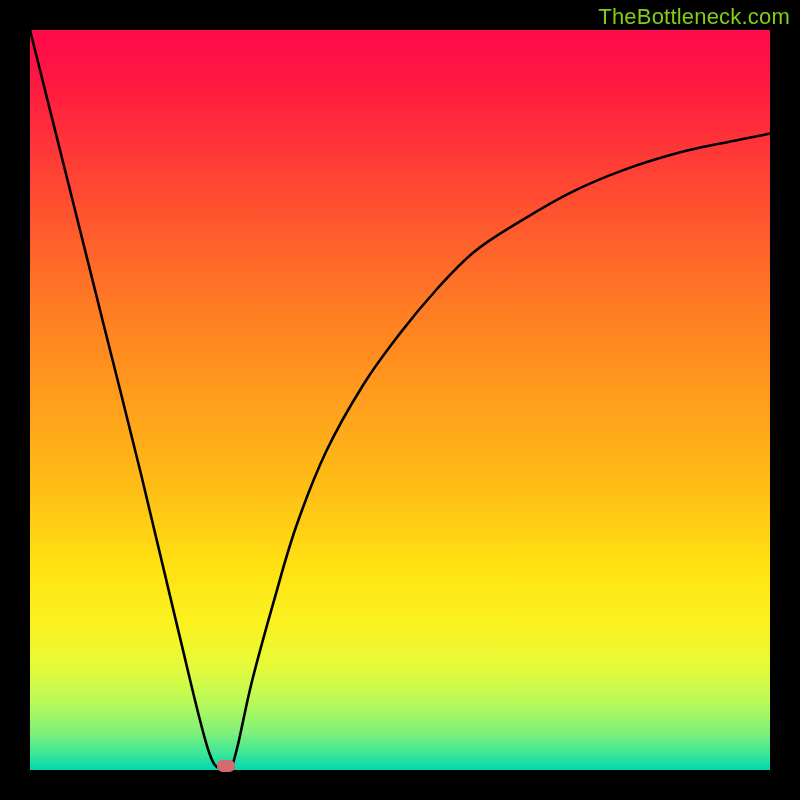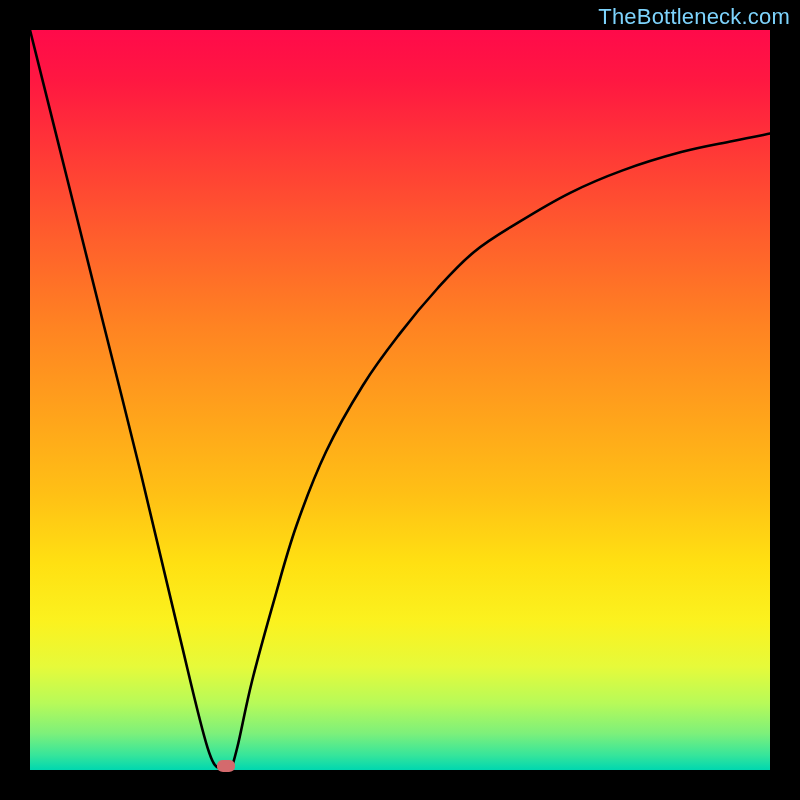--- a/index.html
+++ b/index.html
@@ -47,21 +47,21 @@
     left: 0;
     top: 0;
     width: 740px;
     height: 740px;
     overflow: visible;
   }
   .watermark {
     position: absolute;
     top: 4px;
     right: 10px;
-    color: #7dd3fc;
+    color: #84cc16;
     font-size: 22px;
     font-weight: 400;
     letter-spacing: 0.2px;
     pointer-events: none;
   }
   .min-marker {
     position: absolute;
     width: 18px;
     height: 12px;
     border-radius: 6px / 5px;

